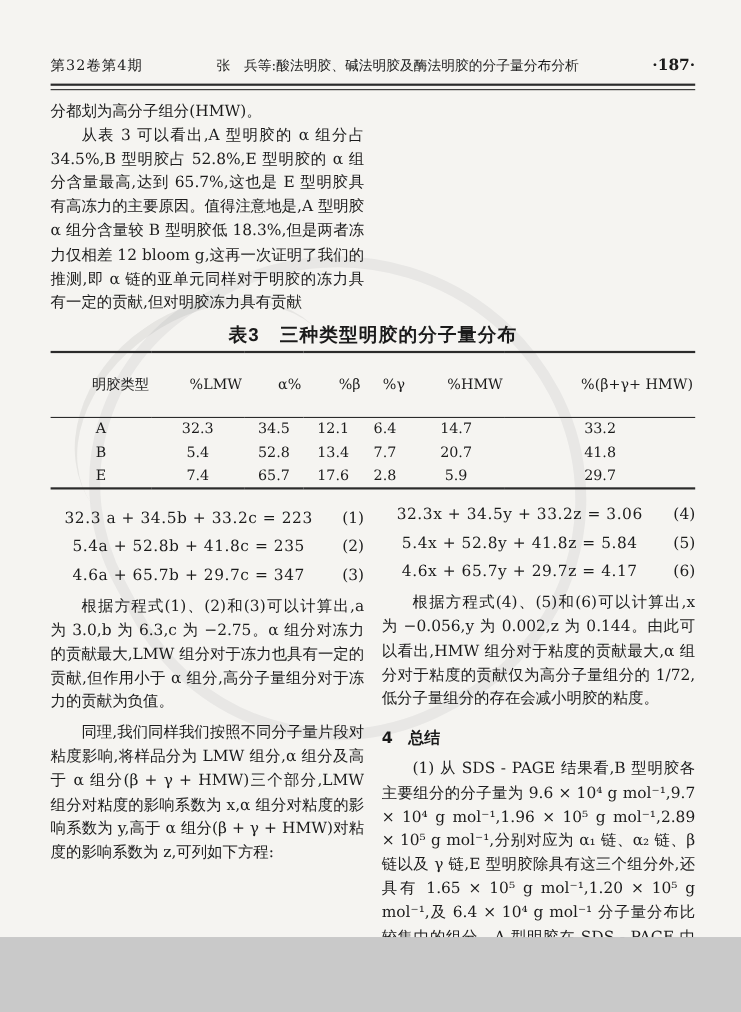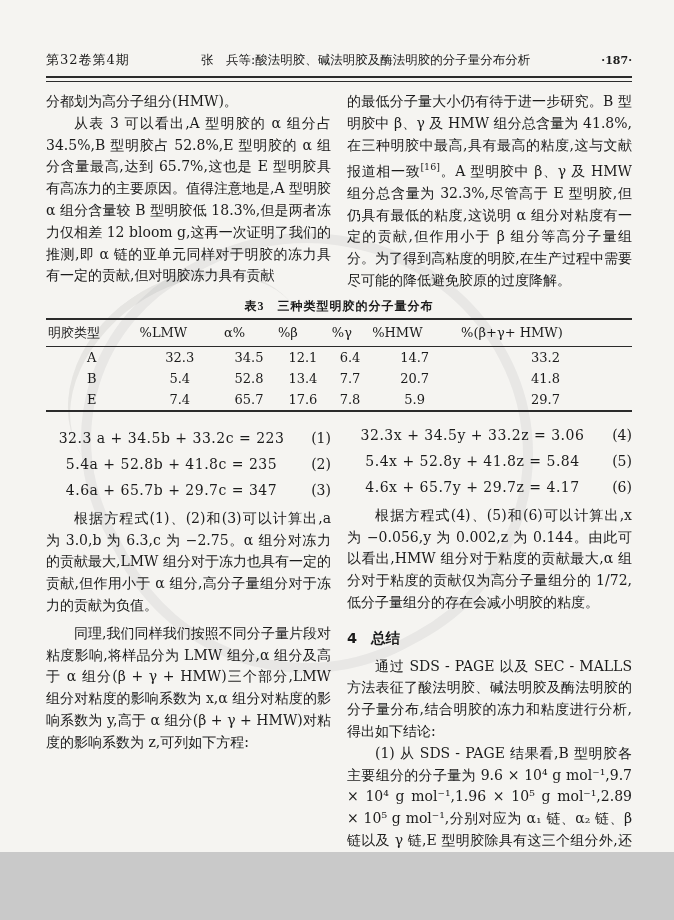--- a/index.html
+++ b/index.html
@@ -13,44 +13,44 @@
     box-sizing:border-box;
   }
   .inner{position:relative;z-index:2;}
   
   .hdr{
     display:flex;justify-content:space-between;align-items:baseline;
     padding:36px 42px 5px 46px;font-size:13px;
   }
   .hdr .issue{letter-spacing:1px;}
   .hdr .rtitle{font-size:12.5px;margin-top:16px;}
-  .hdr .pageno{font-size:11px;font-weight:bold;}
+  .hdr .pageno{font-size:14px;font-weight:bold;}
   .rule-double{
     margin:2px 42px 0 46px;height:3px;
     border-top:2px solid #2b2b2b;border-bottom:1px solid #2b2b2b;
   }
   
   .cols{display:flex;gap:16px;margin:9px 42px 0 46px;}
   .col{width:285px;font-size:14px;line-height:21.8px;text-align:justify;}
   .col p{margin:0;text-align:justify;}
   .ind{text-indent:2em;}
   
   .tblwrap{margin:6px 42px 0 46px;}
   .tcap{
-    text-align:center;font-weight:bold;font-size:12px;
-    font-family:Liberation Serif, serif;
+    text-align:center;font-weight:bold;font-size:17px;
+    font-family:Liberation Sans, sans-serif;
     margin:2px 0 3px 0;letter-spacing:1px;
   }
   table.t3{
     width:100%;border-collapse:collapse;
     border-top:2px solid #2b2b2b;border-bottom:2px solid #2b2b2b;
     font-size:13px;
   }
   table.t3 thead tr{border-bottom:1.5px solid #2b2b2b;}
-  table.t3 th{font-weight:normal;padding:4px 2px;text-align:left;}
+  table.t3 th{font-weight:normal;padding:20px 2px;text-align:right;}
   table.t3 td{padding:3px 2px;text-align:center;}
   
   .eq{display:flex;align-items:flex-start;margin:4px 0;line-height:22px;}
   .eq .eqb{flex:1;text-align:center;letter-spacing:.5px;}
   .eq .eqn{width:34px;text-align:right;}
   
   .sech{
     font-weight:bold;font-size:14.5px;margin:14px 0 6px 0;
     font-family:"DejaVu Sans","Liberation Sans",sans-serif;
   }
@@ -89,23 +89,20 @@
       <span class="rtitle">张　兵等:酸法明胶、碱法明胶及酶法明胶的分子量分布分析</span>
       <span class="pageno">·187·</span>
     </div>
     <div class="rule-double"></div>
 
     <div class="cols">
       <div class="col">
         <p>分都划为高分子组分(HMW)。</p>
         <p class="ind">从表 3 可以看出,A 型明胶的 α 组分占34.5%,B 型明胶占 52.8%,E 型明胶的 α 组分含量最高,达到 65.7%,这也是 E 型明胶具有高冻力的主要原因。值得注意地是,A 型明胶 α 组分含量较 B 型明胶低 18.3%,但是两者冻力仅相差 12 bloom g,这再一次证明了我们的推测,即 α 链的亚单元同样对于明胶的冻力具有一定的贡献,但对明胶冻力具有贡献</p>
       </div>
-      <div class="col">
-        <p><span>的最低分子量大小仍有待于进一步研究。B 型明胶中 β、γ 及 HMW 组分总含量为 41.8%,在三种明胶中最高,具有最高的粘度,这与文献报道相一致</span><sup>[16]</sup><span>。A 型明胶中 β、γ 及 HMW 组分总含量为 32.3%,尽管高于 E 型明胶,但仍具有最低的粘度,这说明 α 组分对粘度有一定的贡献,但作用小于 β 组分等高分子量组分。为了得到高粘度的明胶,在生产过程中需要尽可能的降低避免胶原的过度降解。</span></p>
-      </div>
     </div>
 
     <div class="tblwrap">
       <div class="tcap">表3　三种类型明胶的分子量分布</div>
       <table class="t3">
         <thead>
           <tr>
             <th>明胶类型</th>
             <th>%LMW</th>
             <th>α%</th>
@@ -132,21 +129,21 @@
             <td>13.4</td>
             <td>7.7</td>
             <td>20.7</td>
             <td>41.8</td>
           </tr>
           <tr>
             <td>E</td>
             <td>7.4</td>
             <td>65.7</td>
             <td>17.6</td>
-            <td>7.8</td>
+            <td>2.8</td>
             <td>5.9</td>
             <td>29.7</td>
           </tr>
         </tbody>
       </table>
     </div>
 
     <div class="cols" style="margin-top:8px;">
       <div class="col">
         <div class="vgap3"></div>
@@ -179,21 +176,20 @@
         </div>
         <div class="eq">
           <span class="eqb">4.6x + 65.7y + 29.7z = 4.17</span>
           <span class="eqn">(6)</span>
         </div>
         <div class="vgap3"></div>
         <p class="ind">根据方程式(4)、(5)和(6)可以计算出,x 为 −0.056,y 为 0.002,z 为 0.144。由此可以看出,HMW 组分对于粘度的贡献最大,α 组分对于粘度的贡献仅为高分子量组分的 1/72,低分子量组分的存在会减小明胶的粘度。</p>
         <div class="sech">
           <span class="no">4</span><span>总结</span>
         </div>
-        <p class="ind">通过 SDS - PAGE 以及 SEC - MALLS 方法表征了酸法明胶、碱法明胶及酶法明胶的分子量分布,结合明胶的冻力和粘度进行分析,得出如下结论:</p>
         <p class="ind">(1) 从 SDS - PAGE 结果看,B 型明胶各主要组分的分子量为 9.6 × 10⁴ g mol⁻¹,9.7 × 10⁴ g mol⁻¹,1.96 × 10⁵ g mol⁻¹,2.89 × 10⁵ g mol⁻¹,分别对应为 α₁ 链、α₂ 链、β 链以及 γ 链,E 型明胶除具有这三个组分外,还具有 1.65 × 10⁵ g mol⁻¹,1.20 × 10⁵ g mol⁻¹,及 6.4 × 10⁴ g mol⁻¹ 分子量分布比较集中的组分。A 型明胶在 SDS - PAGE 中没有明显的电泳带,各组分分布比较分散。</p>
 
       </div>
     </div>
   </div>
 
   <span class="stray9">9</span>
 </div>
 
 </body></html>

